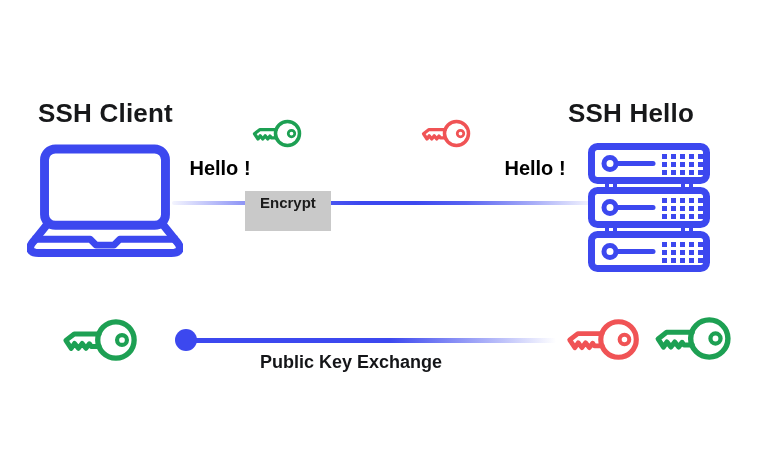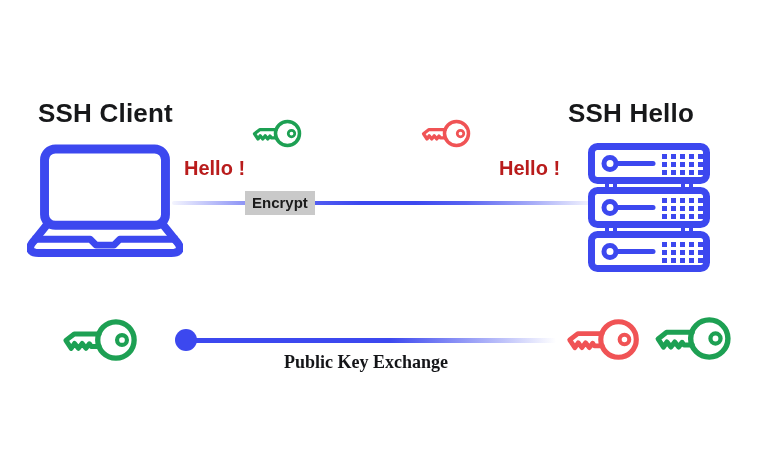--- a/index.html
+++ b/index.html
@@ -28,35 +28,35 @@
   .key-bot-red{left:566px;top:318px;width:74px;height:43px;}
   .key-bot-green{left:654px;top:316px;width:78px;height:45px;}
   .key svg, .icon svg{width:100%;height:100%;display:block;}
 
   .channel-line{position:absolute;left:172px;top:201px;width:420px;height:4px;border-radius:2px;
     background:linear-gradient(90deg,
       rgba(60,72,239,0.06) 0%, rgba(60,72,239,0.55) 16%, rgba(60,72,239,0.9) 35%,
       var(--blue) 45%, var(--blue) 58%, rgba(60,72,239,0.85) 70%,
       rgba(60,72,239,0.45) 86%, rgba(60,72,239,0.05) 100%);}
 
-  .msg{position:absolute;font-weight:700;font-size:20px;color:#b91c1c;white-space:nowrap;}
+  .msg{position:absolute;font-weight:700;font-size:20px;color:#000000;text-align:center;white-space:nowrap;}
   .msg-hello-left{left:184px;top:157px;width:72px;}
   .msg-cipher{left:324px;top:157px;width:88px;letter-spacing:1px;}
   .msg-hello-right{left:499px;top:157px;width:72px;}
 
-  .chip{position:absolute;top:191px;height:24px;line-height:24px;padding:0 7px;
+  .chip{position:absolute;top:191px;height:40px;line-height:24px;padding:0 15px;
     background:var(--chip-bg);color:#1b1b1b;font-weight:700;font-size:15px;white-space:nowrap;z-index:3;}
   .chip-encrypt{left:245px;}
   .chip-decrypt{left:411px;}
 
   .exchange-dot{position:absolute;left:175px;top:329px;width:22px;height:22px;border-radius:50%;background:var(--blue);z-index:2;}
   .exchange-line{position:absolute;left:186px;top:338px;width:370px;height:5px;border-radius:3px;
     background:linear-gradient(90deg,var(--blue) 0%,var(--blue) 55%,rgba(60,72,239,0.35) 85%,rgba(60,72,239,0) 100%);}
-  .exchange-label{position:absolute;left:260px;top:352px;width:212px;text-align:center;
-    font-weight:700;font-size:18px;color:#141518;white-space:nowrap;font-family:Liberation Serif, serif;}
+  .exchange-label{position:absolute;left:260px;top:352px;width:212px;
+    font-weight:700;font-size:18px;color:#141518;white-space:nowrap;}
 </style>
 </head>
 <body>
 
 <svg width="0" height="0" style="position:absolute" aria-hidden="true">
   <defs>
     <g id="key-shape" fill="none" stroke="currentColor" stroke-linejoin="round" stroke-linecap="round">
       <circle cx="71" cy="29" r="24" stroke-width="7"></circle>
       <circle cx="79" cy="29" r="6.5" stroke-width="5.5"></circle>
       <path d="M49 21 H16 L5 29.5 L12 40 L16.5 33.5 L21.5 40 L26.5 33.5 L31.5 40 L36 34 L38.5 37.5 H49" stroke-width="6.5"></path>

